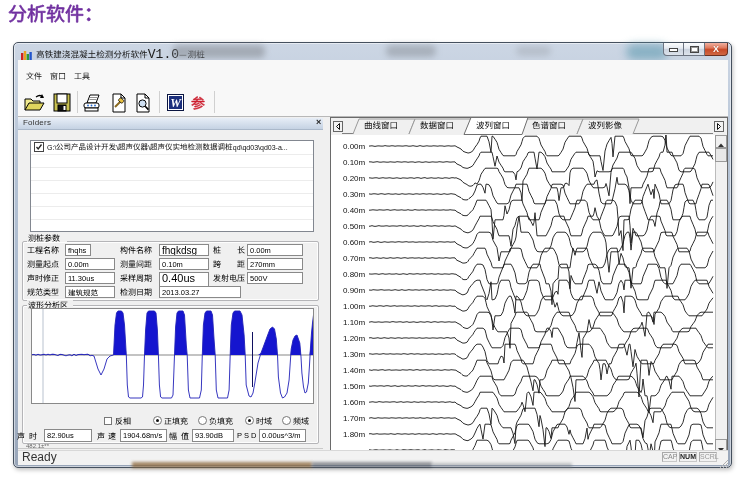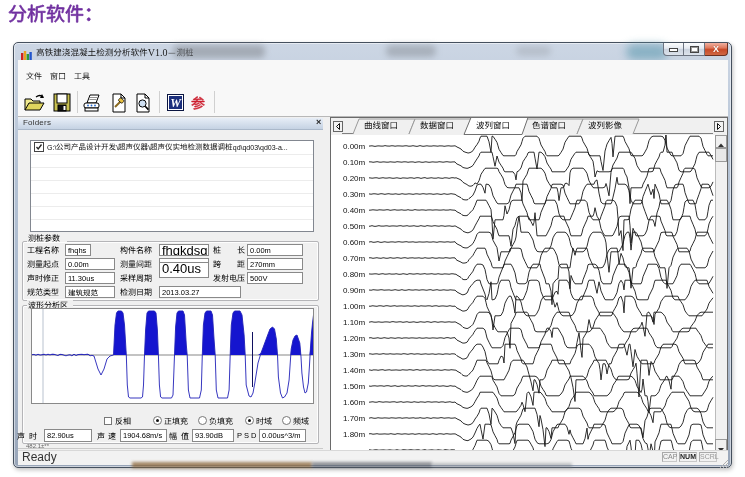--- a/index.html
+++ b/index.html
@@ -121,21 +121,21 @@
         <use href="#u6df7" x="400"></use>
         <use href="#u51dd" x="500"></use>
         <use href="#u571f" x="600"></use>
         <use href="#u68c0" x="700"></use>
         <use href="#u6d4b" x="800"></use>
         <use href="#u5206" x="900"></use>
         <use href="#u6790" x="1000"></use>
         <use href="#u8f6f" x="1100"></use>
         <use href="#u4ef6" x="1200"></use>
       </svg>
-      <span style="font-family:Liberation Serif, serif;font-size:10px;color:#1c1c1c">V1.0</span>
+      <span style="font-family:Liberation Mono, monospace;font-size:13px;color:#1c1c1c">V1.0</span>
       <svg style="fill:#1c1c1c;" width="25.8" height="8.6" viewBox="0 0 300 100">
         <use href="#u2014" x="0"></use>
         <use href="#u6d4b" x="100"></use>
         <use href="#u6869" x="200"></use>
       </svg>
     </div>
     <div style="position:absolute;left:159px;top:2px;width:92px;height:13px;background:#83888f;opacity:.55;filter:blur(3px);border-radius:5px"></div>
     <div style="position:absolute;left:372px;top:2px;width:50px;height:12px;background:#878d95;opacity:.5;filter:blur(3px);border-radius:5px"></div>
     <div style="position:absolute;left:502px;top:3px;width:35px;height:10px;background:#979da5;opacity:.38;filter:blur(3px);border-radius:5px"></div>
     <div style="position:absolute;left:612px;top:1px;width:42px;height:16px;background:#5e9ab0;opacity:.6;filter:blur(4px);border-radius:8px"></div>
@@ -270,21 +270,21 @@
       <use href="#u540d" x="200"></use>
       <use href="#u79f0" x="300"></use>
     </svg>
     <div style="position:absolute;left:51px;top:201px;width:26px;height:12px;background:#fff;border:1px solid #898989;box-sizing:border-box;padding:1px 0 0 2px;overflow:hidden;font-size:7.5px;line-height:9px;color:#000">fhqhs</div>
     <svg style="position:absolute;left:106px;top:203px;fill:#000;" width="32.0" height="8" viewBox="0 0 400 100">
       <use href="#u6784" x="0"></use>
       <use href="#u4ef6" x="100"></use>
       <use href="#u540d" x="200"></use>
       <use href="#u79f0" x="300"></use>
     </svg>
-    <div style="position:absolute;left:145px;top:201px;width:50px;height:12px;background:#fff;border:1px solid #898989;box-sizing:border-box;padding:1px 0 0 2px;overflow:hidden;font-size:13px;line-height:9px;color:#000">fhqkdsg</div>
+    <div style="position:absolute;left:145px;top:201px;width:50px;height:12px;background:#fff;border:1px solid #898989;box-sizing:border-box;padding:1px 0 0 2px;overflow:hidden;font-size:10px;line-height:9px;color:#000">fhqkdsg</div>
     <svg style="position:absolute;left:199px;top:203px;fill:#000;" width="8.0" height="8" viewBox="0 0 100 100">
       <use href="#u6869" x="0"></use>
     </svg>
     <svg style="position:absolute;left:223px;top:203px;fill:#000;" width="8.0" height="8" viewBox="0 0 100 100">
       <use href="#u957f" x="0"></use>
     </svg>
     <div style="position:absolute;left:233px;top:201px;width:56px;height:12px;background:#fff;border:1px solid #898989;box-sizing:border-box;padding:1px 0 0 2px;overflow:hidden;font-size:7.5px;line-height:9px;color:#000">0.00m</div>
     <svg style="position:absolute;left:13px;top:217px;fill:#000;" width="32.0" height="8" viewBox="0 0 400 100">
       <use href="#u6d4b" x="0"></use>
       <use href="#u91cf" x="100"></use>
@@ -312,21 +312,21 @@
       <use href="#u4fee" x="200"></use>
       <use href="#u6b63" x="300"></use>
     </svg>
     <div style="position:absolute;left:51px;top:229px;width:50px;height:12px;background:#fff;border:1px solid #898989;box-sizing:border-box;padding:1px 0 0 2px;overflow:hidden;font-size:7.5px;line-height:9px;color:#000">11.30us</div>
     <svg style="position:absolute;left:106px;top:231px;fill:#000;" width="32.0" height="8" viewBox="0 0 400 100">
       <use href="#u91c7" x="0"></use>
       <use href="#u6837" x="100"></use>
       <use href="#u5468" x="200"></use>
       <use href="#u671f" x="300"></use>
     </svg>
-    <div style="position:absolute;left:145px;top:219px;width:50px;height:16px;background:#fff;border:1px solid #898989;box-sizing:border-box;padding:1px 0 0 2px;overflow:hidden;font-size:13px;line-height:9px;color:#000">0.40us</div>
+    <div style="position:absolute;left:145px;top:229px;width:50px;height:16px;background:#fff;border:1px solid #898989;box-sizing:border-box;padding:1px 0 0 2px;overflow:hidden;font-size:11px;line-height:9px;color:#000">0.40us</div>
     <svg style="position:absolute;left:199px;top:231px;fill:#000;" width="32.0" height="8" viewBox="0 0 400 100">
       <use href="#u53d1" x="0"></use>
       <use href="#u5c04" x="100"></use>
       <use href="#u7535" x="200"></use>
       <use href="#u538b" x="300"></use>
     </svg>
     <div style="position:absolute;left:233px;top:229px;width:56px;height:12px;background:#fff;border:1px solid #898989;box-sizing:border-box;padding:1px 0 0 2px;overflow:hidden;font-size:7.5px;line-height:9px;color:#000">500V</div>
     <svg style="position:absolute;left:13px;top:245px;fill:#000;" width="32.0" height="8" viewBox="0 0 400 100">
       <use href="#u89c4" x="0"></use>
       <use href="#u8303" x="100"></use>

